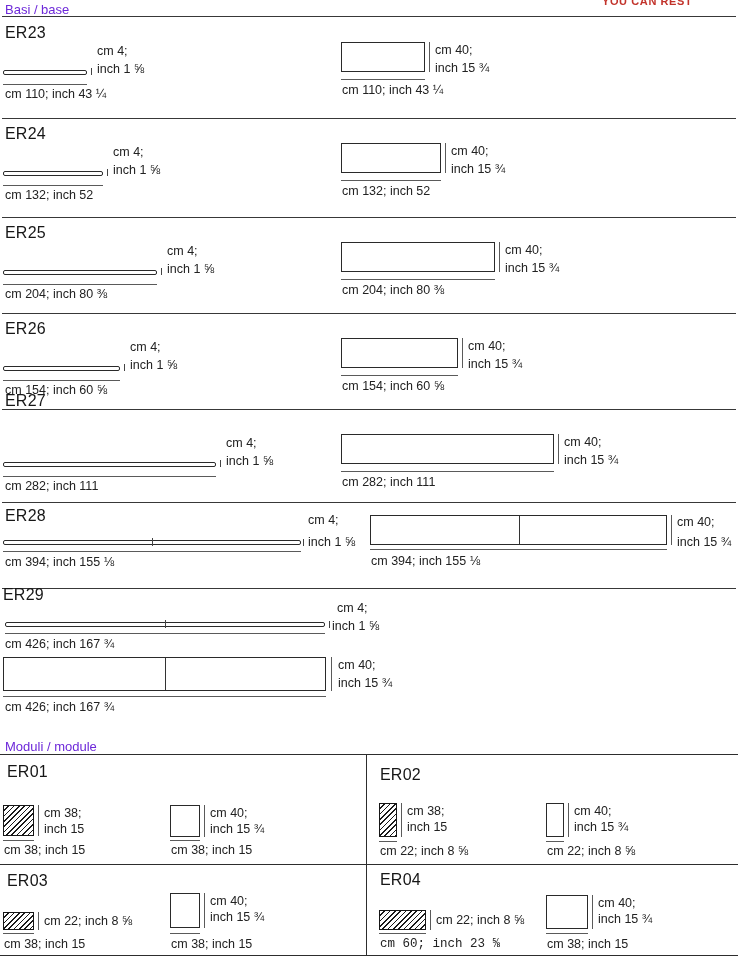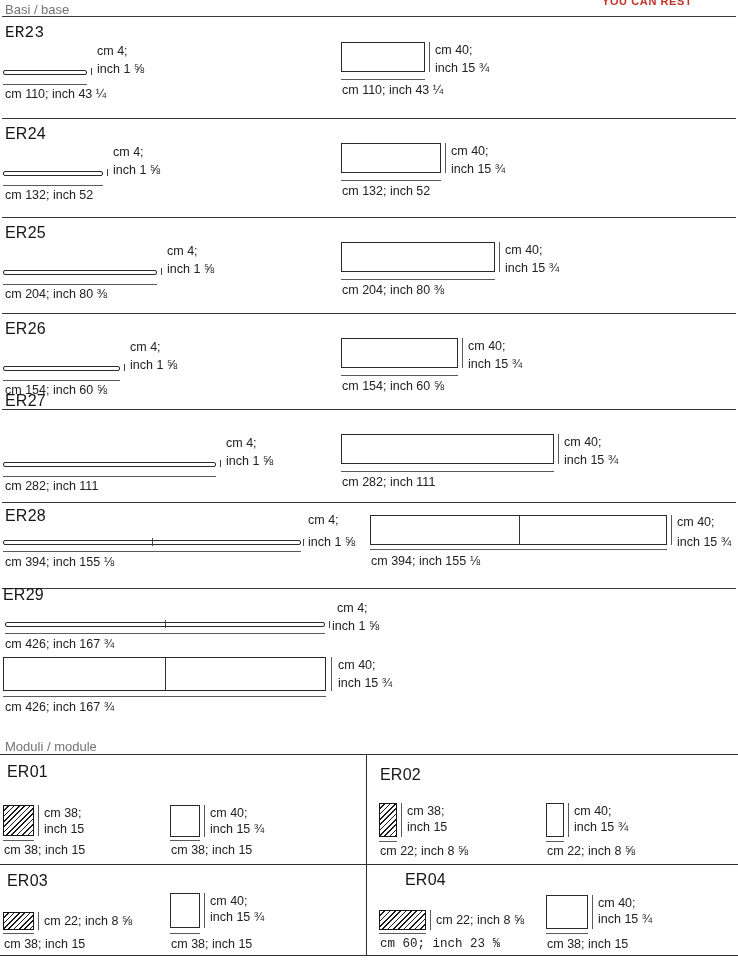--- a/index.html
+++ b/index.html
@@ -1,19 +1,19 @@
 <!DOCTYPE html>
 <html><head>
 <meta charset="utf-8">
 <style>
   html,body{margin:0;padding:0;background:#ffffff;}
   .page{position:relative;width:738px;height:961px;background:#fff;overflow:hidden;
         font-family:"Liberation Sans",sans-serif;color:#1d1d1d;}
   .abs{position:absolute;}
-  .sec{font-size:13px;color:#737373;white-space:nowrap;}
+  .sec{font-size:13px;color:#6d28d9;white-space:nowrap;}
   .code{font-size:16px;color:#161616;white-space:nowrap;letter-spacing:.2px;}
   .lbl{font-size:12.5px;line-height:1.15;color:#222;white-space:nowrap;}
   .sep{height:0;border-top:1px solid #383838;}
   .bar{box-sizing:border-box;height:5px;background:#fff;border:1px solid #2a2a2a;border-radius:2px;}
   .rect{box-sizing:border-box;background:#fff;border:1px solid #2a2a2a;}
   .hatch{box-sizing:border-box;border:1px solid #161616;
          background:repeating-linear-gradient(135deg,#ffffff 0 2.6px,#1a1a1a 2.6px 3.8px);}
   .dimh{height:0;border-top:1px solid #5a5a5a;}
   .dimv{width:0;border-left:1px solid #5a5a5a;}
   .tick{width:1px;background:#444;}
@@ -36,21 +36,21 @@
   <div class="abs sep" style="left:2px;top:502px;width:734px;"></div>
   <div class="abs sep" style="left:2px;top:588px;width:734px;"></div>
 
   <div class="abs sec" style="left:5px;top:739px;">Moduli / module</div>
   <div class="abs sep" style="left:0;top:754px;width:738px;border-top-color:#2d2d2d;"></div>
   <div class="abs sep" style="left:0;top:864px;width:738px;border-top-color:#2d2d2d;"></div>
   <div class="abs sep" style="left:0;top:955px;width:738px;border-top-color:#2d2d2d;"></div>
   <div class="abs" style="left:366px;top:754px;width:0;height:201px;border-left:1px solid #2d2d2d;"></div>
 
   <div id="dyn">
-      <div class="abs code" style="left: 5px; top: 24px; font-family: Liberation Mono, monospace;">ER23</div>
+      <div class="abs code" style="left: 5px; top: 24px;">ER23</div>
       <div class="abs lbl" style="left: 97px; top: 44px;">cm 4;</div>
       <div class="abs lbl" style="left: 97px; top: 62px;">inch 1 ⅝</div>
       <div class="abs bar" style="left: 3px; top: 70px; width: 84px;"></div>
       <div class="abs tick" style="left: 91px; top: 68px; height: 7px;"></div>
       <div class="abs dimh" style="left: 3px; top: 84px; width: 84px;"></div>
       <div class="abs lbl" style="left: 5px; top: 87px;">cm 110; inch 43 ¼</div>
       <div class="abs rect" style="left: 341px; top: 42px; width: 84px; height: 30px;"></div>
       <div class="abs dimv" style="left: 429px; top: 42px; height: 30px;"></div>
       <div class="abs lbl" style="left: 435px; top: 43px;">cm 40;</div>
       <div class="abs lbl" style="left: 435px; top: 61px;">inch 15 ¾</div>
@@ -171,21 +171,21 @@
       <div class="abs dimv" style="left: 38px; top: 912px; height: 18px;"></div>
       <div class="abs lbl" style="left: 44px; top: 914px;">cm 22; inch 8 ⅝</div>
       <div class="abs dimh" style="left: 3px; top: 933px; width: 31px;"></div>
       <div class="abs lbl" style="left: 4px; top: 937px;">cm 38; inch 15</div>
       <div class="abs rect" style="left: 170px; top: 893px; width: 30px; height: 35px;"></div>
       <div class="abs dimv" style="left: 204px; top: 893px; height: 35px;"></div>
       <div class="abs lbl" style="left: 210px; top: 894px;">cm 40;</div>
       <div class="abs lbl" style="left: 210px; top: 910px;">inch 15 ¾</div>
       <div class="abs dimh" style="left: 170px; top: 933px; width: 30px;"></div>
       <div class="abs lbl" style="left: 171px; top: 937px;">cm 38; inch 15</div>
-      <div class="abs code" style="left: 380px; top: 871px; margin-left: 25px;">ER04</div>
+      <div class="abs code" style="left: 380px; top: 871px;">ER04</div>
       <div class="abs hatch" style="left: 379px; top: 910px; width: 47px; height: 20px;"></div>
       <div class="abs dimv" style="left: 430px; top: 910px; height: 20px;"></div>
       <div class="abs lbl" style="left: 436px; top: 913px;">cm 22; inch 8 ⅝</div>
       <div class="abs dimh" style="left: 379px; top: 933px; width: 47px;"></div>
       <div class="abs lbl" style="left: 380px; top: 937px; font-family: Liberation Mono, monospace;">cm 60; inch 23 ⅝</div>
       <div class="abs rect" style="left: 546px; top: 895px; width: 42px; height: 34px;"></div>
       <div class="abs dimv" style="left: 592px; top: 895px; height: 34px;"></div>
       <div class="abs lbl" style="left: 598px; top: 896px;">cm 40;</div>
       <div class="abs lbl" style="left: 598px; top: 912px;">inch 15 ¾</div>
       <div class="abs dimh" style="left: 546px; top: 933px; width: 42px;"></div>

